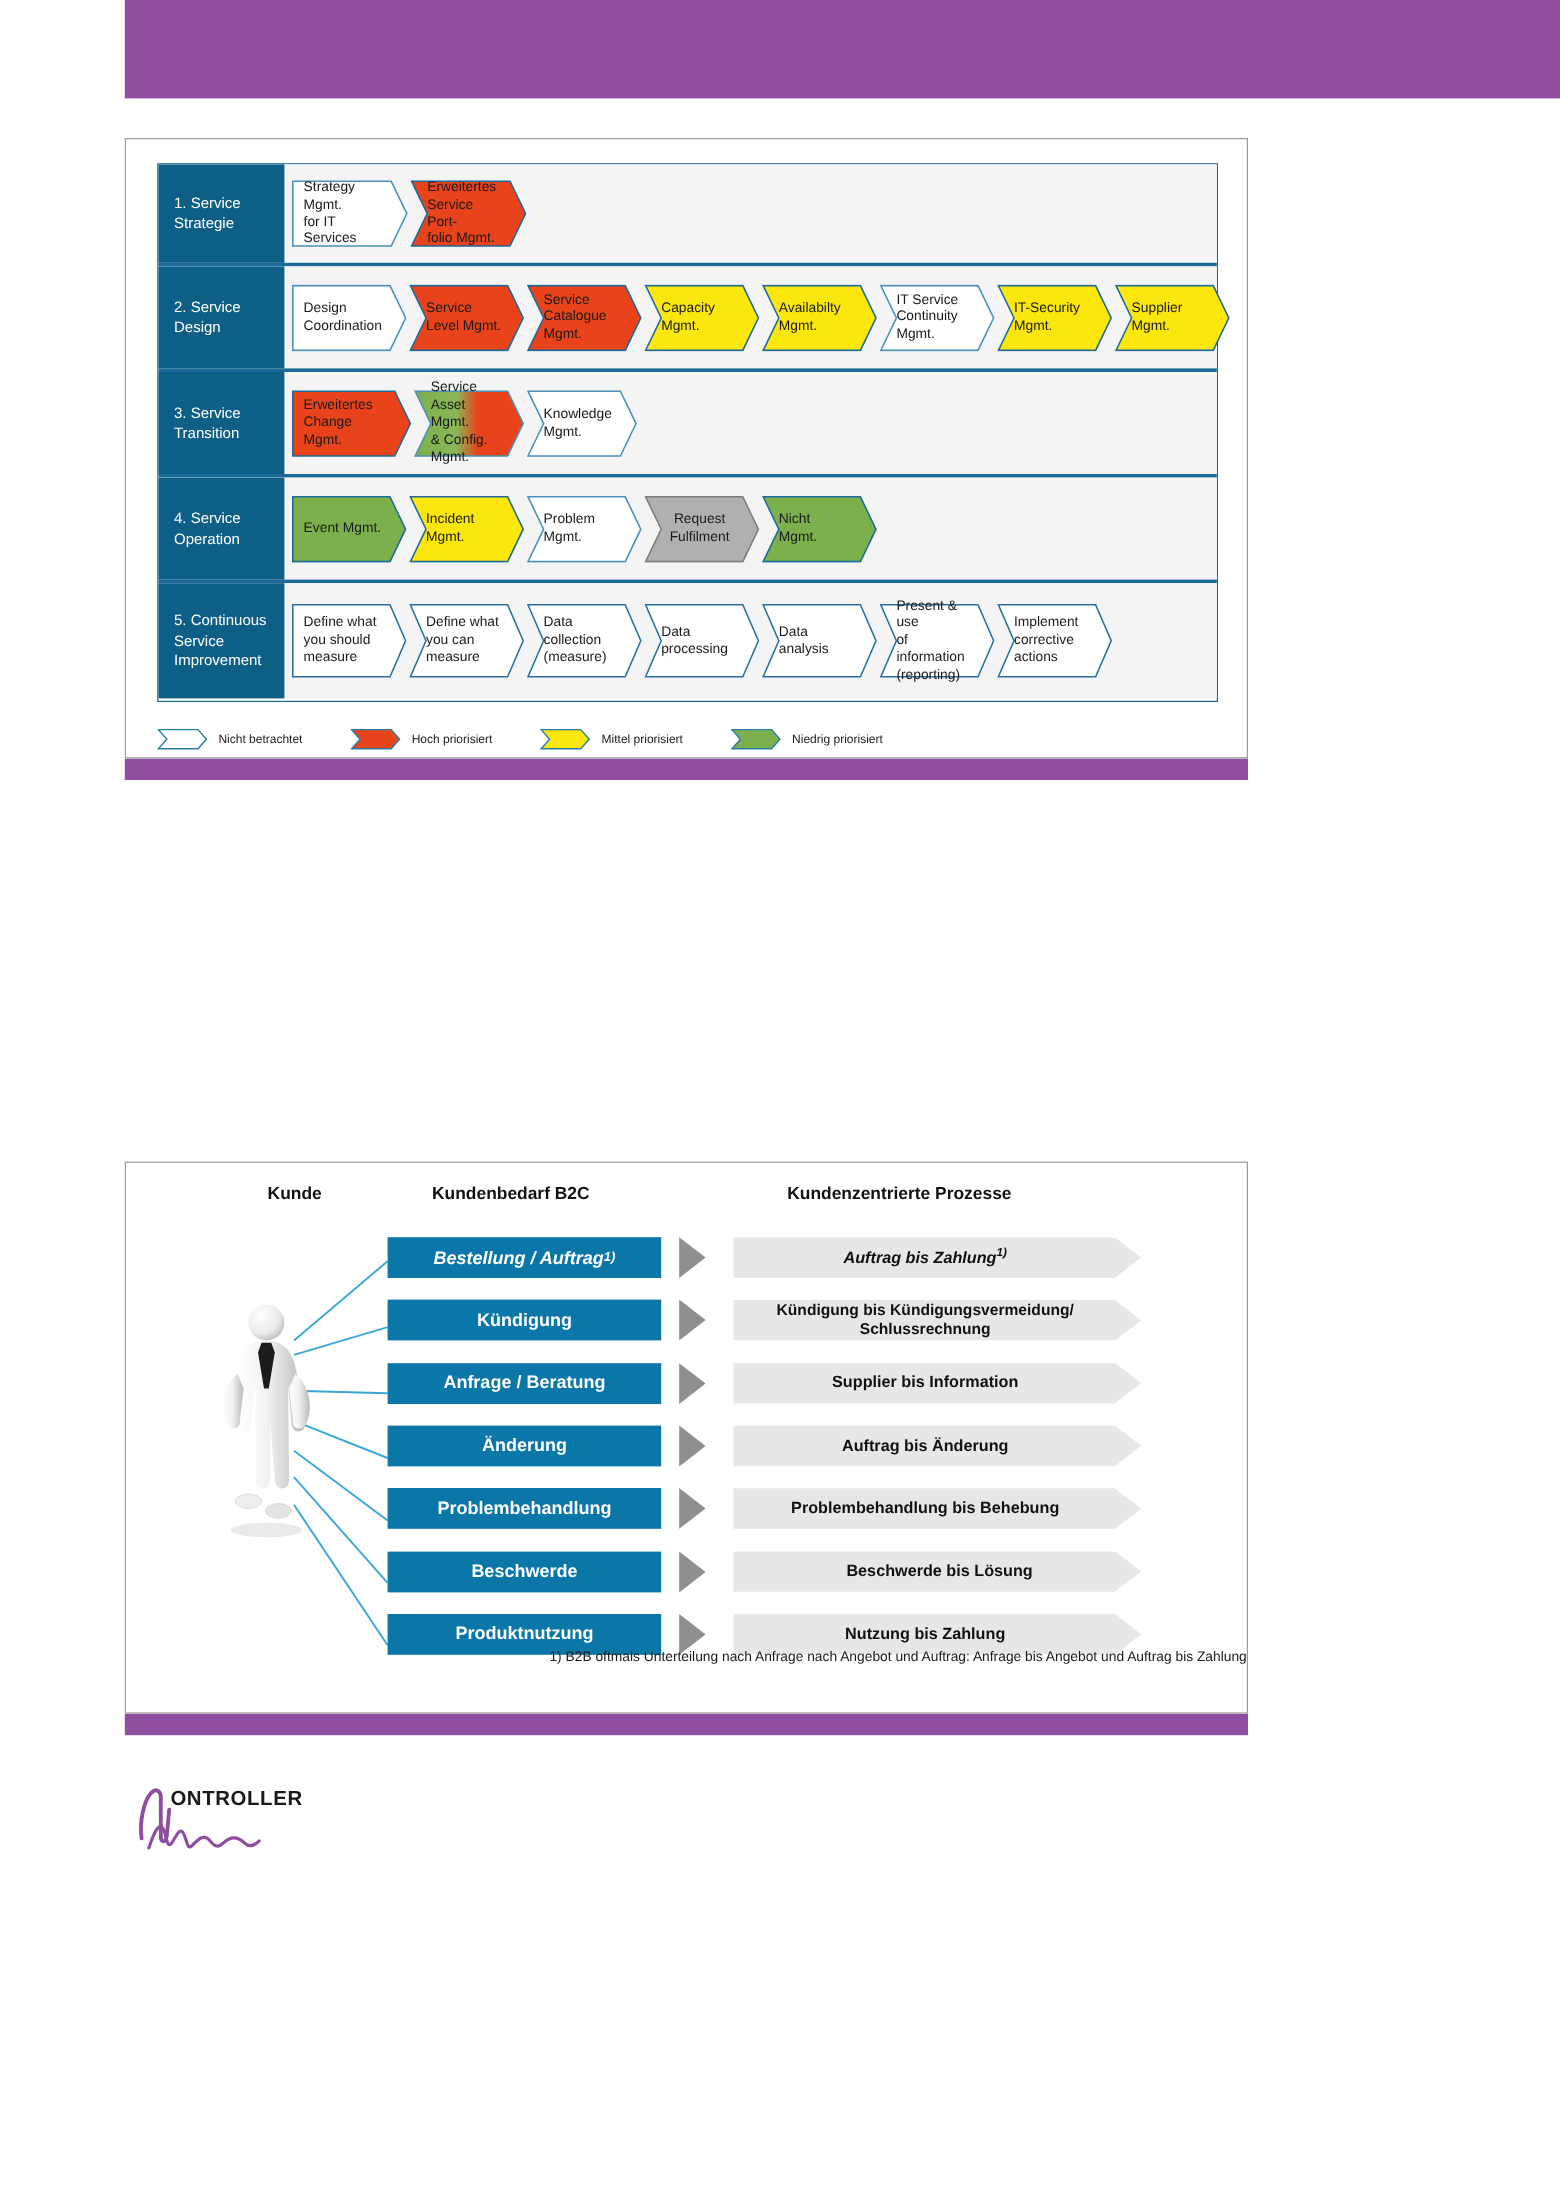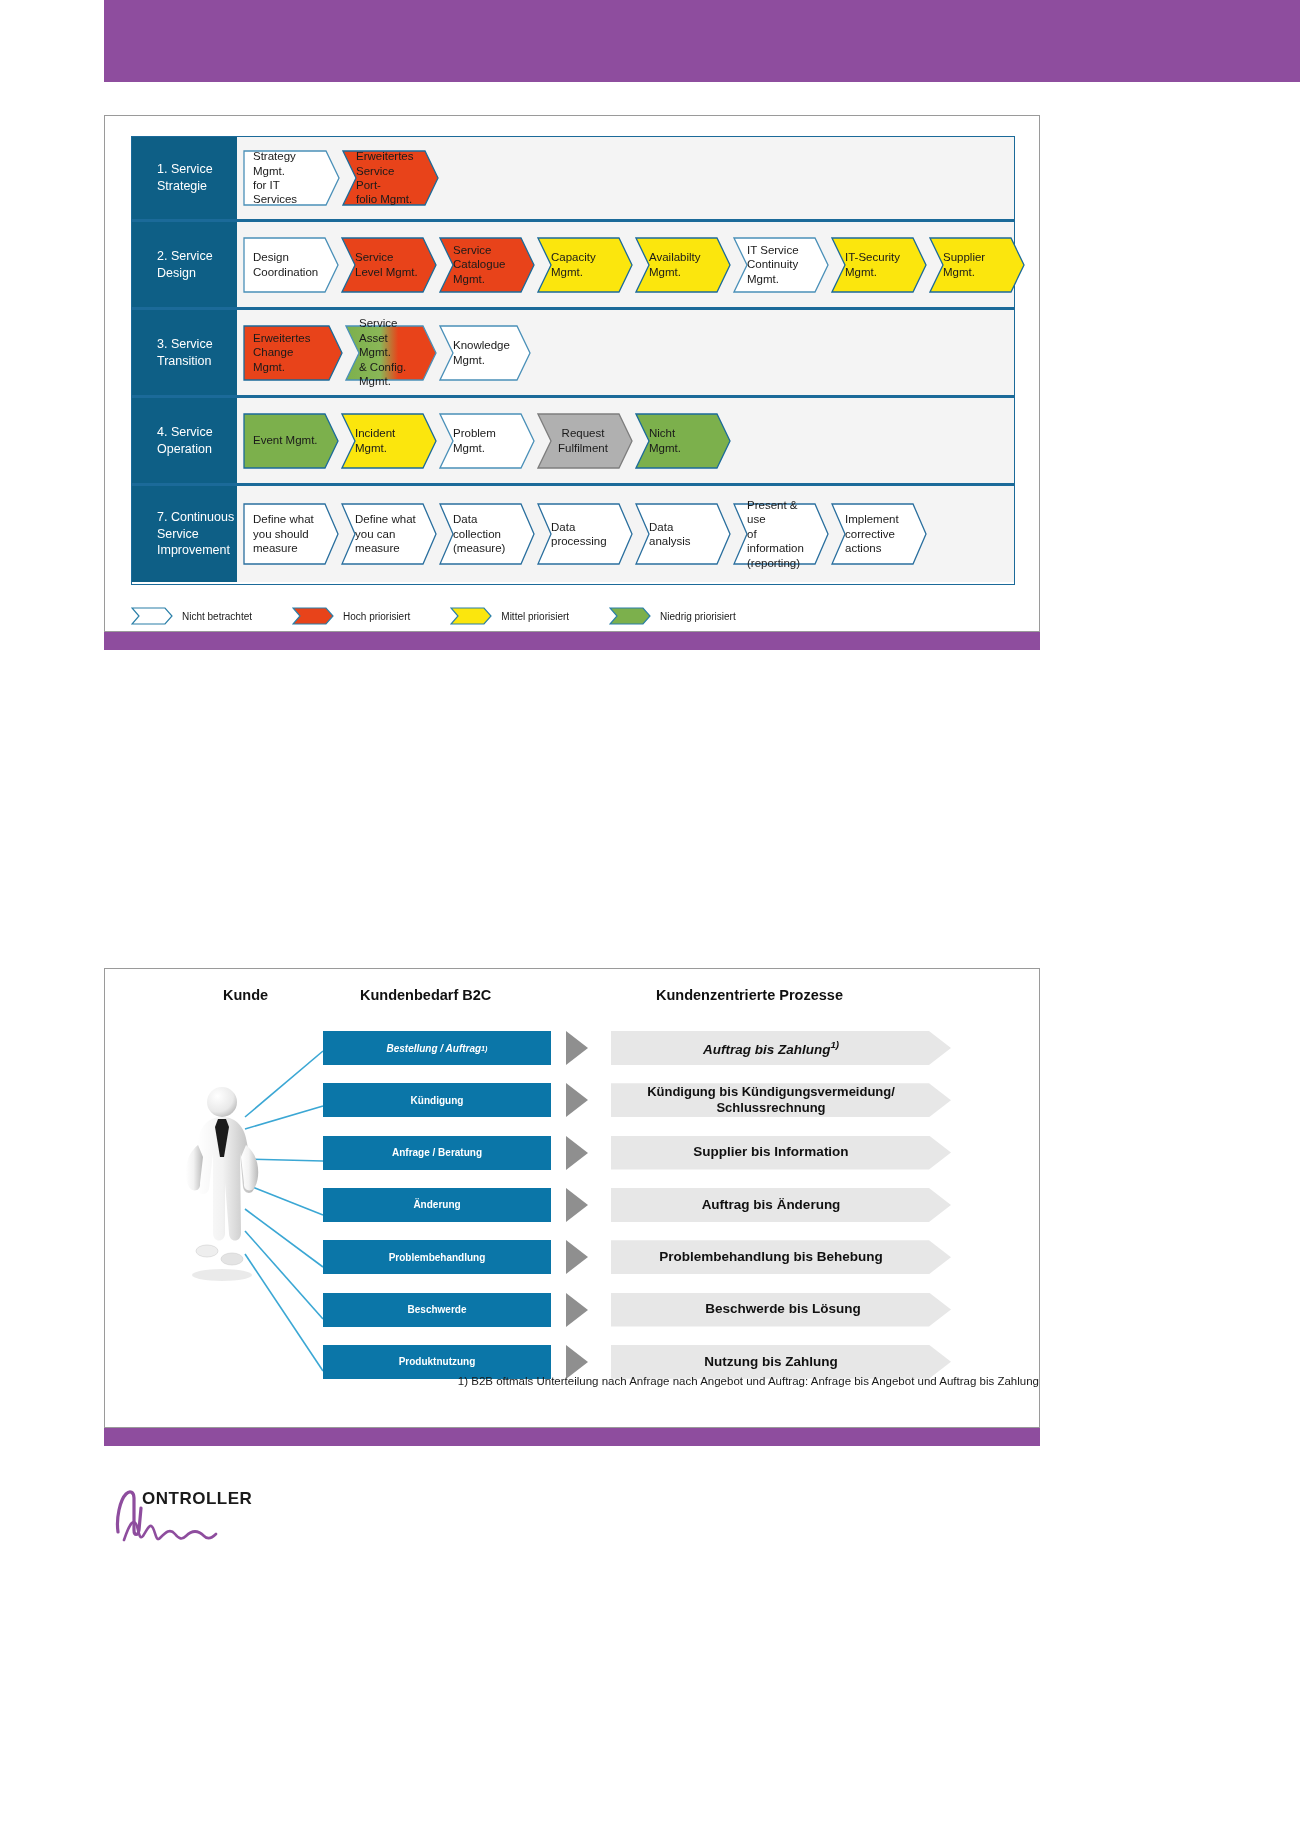--- a/index.html
+++ b/index.html
@@ -17,21 +17,21 @@
 
   
   .fig1{position:absolute;left:104px;top:115px;width:936px;height:517px;
         background:#fff;border:1px solid #9a9a9a;box-sizing:border-box;}
   .fig1-inner{position:absolute;left:26px;top:20px;width:884px;height:449px;
         border:1px solid #1b6a99;box-sizing:border-box;background:#fff;}
   .itil-row{position:relative;display:flex;align-items:stretch;
         border-bottom:3px solid #1b6a99;background:#f4f4f4;box-sizing:border-box;}
   .itil-row:last-child{border-bottom:none;}
   .itil-label{width:105px;flex:0 0 105px;background:#0e5f86;color:#fff;
-        display:flex;align-items:center;padding-left:25px;box-sizing:border-box;
+        display:flex;align-items:center;padding-left:13px;box-sizing:border-box;
         font-size:12.5px;line-height:1.35;}
   .itil-label span{display:block;}
   .itil-items{flex:1;display:flex;align-items:center;padding-left:6px;position:relative;}
 
   svg.chevsvg{display:block;}
   .chevbox{position:relative;margin-right:2px;}
   .chevbox .txt{position:absolute;top:0;left:0;right:0;bottom:0;
       display:flex;align-items:center;padding:3px 18px 3px 14px;
       font-size:11.5px;line-height:1.26;color:#1a1a1a;box-sizing:border-box;
       pointer-events:none;}
@@ -45,21 +45,21 @@
   
   .fig2{position:absolute;left:104px;top:968px;width:936px;height:460px;
         background:#fff;border:1px solid #9a9a9a;box-sizing:border-box;}
   .fig2-head{position:absolute;top:18px;left:0;width:100%;height:24px;}
   .fig2-head .h{position:absolute;font-size:14.5px;font-weight:bold;color:#111;}
   .h-kunde{left:118px;}
   .h-bedarf{left:255px;}
   .h-prozesse{left:551px;}
 
   .need-box{position:absolute;background:#0b76a8;color:#fff;font-weight:bold;
-      font-size:10px;display:flex;align-items:center;justify-content:center;
+      font-size:15px;display:flex;align-items:center;justify-content:center;
       text-align:center;box-sizing:border-box;}
   .need-box.italic{font-style:italic;}
   .proc-box{position:absolute;background:#e7e7e7;color:#111;font-weight:bold;
       font-size:13.5px;display:flex;align-items:center;justify-content:center;
       text-align:center;box-sizing:border-box;line-height:1.22;
       clip-path:polygon(0 0, calc(100% - 22px) 0, 100% 50%, calc(100% - 22px) 100%, 0 100%);
       padding-right:20px;}
   .proc-box.italic{font-style:italic;}
   .tri{position:absolute;width:0;height:0;border-top:17px solid transparent;
       border-bottom:17px solid transparent;border-left:22px solid #8f8f8f;}
@@ -328,21 +328,21 @@
                 <div>Nicht</div>
                 <div>Mgmt.</div>
               </div>
             </div>
           </div>
         </div>
       </div>
       <div class="itil-row" style="height: 96px;">
         <div class="itil-label">
           <div>
-            <span>7. Continuous</span>
+            <span>5. Continuous</span>
             <span>Service</span>
             <span>Improvement</span>
           </div>
         </div>
         <div class="itil-items">
           <div class="chevbox firstbox" style="width: 96px; height: 62px;">
             <svg class="chevsvg" width="96" height="62" viewBox="0 0 96 62">
               <polygon points="1,1 82,1 95,31 82,61 1,61" fill="#ffffff" stroke="#2a6f9e" stroke-width="1.3"></polygon>
             </svg>
             <div class="txt">

